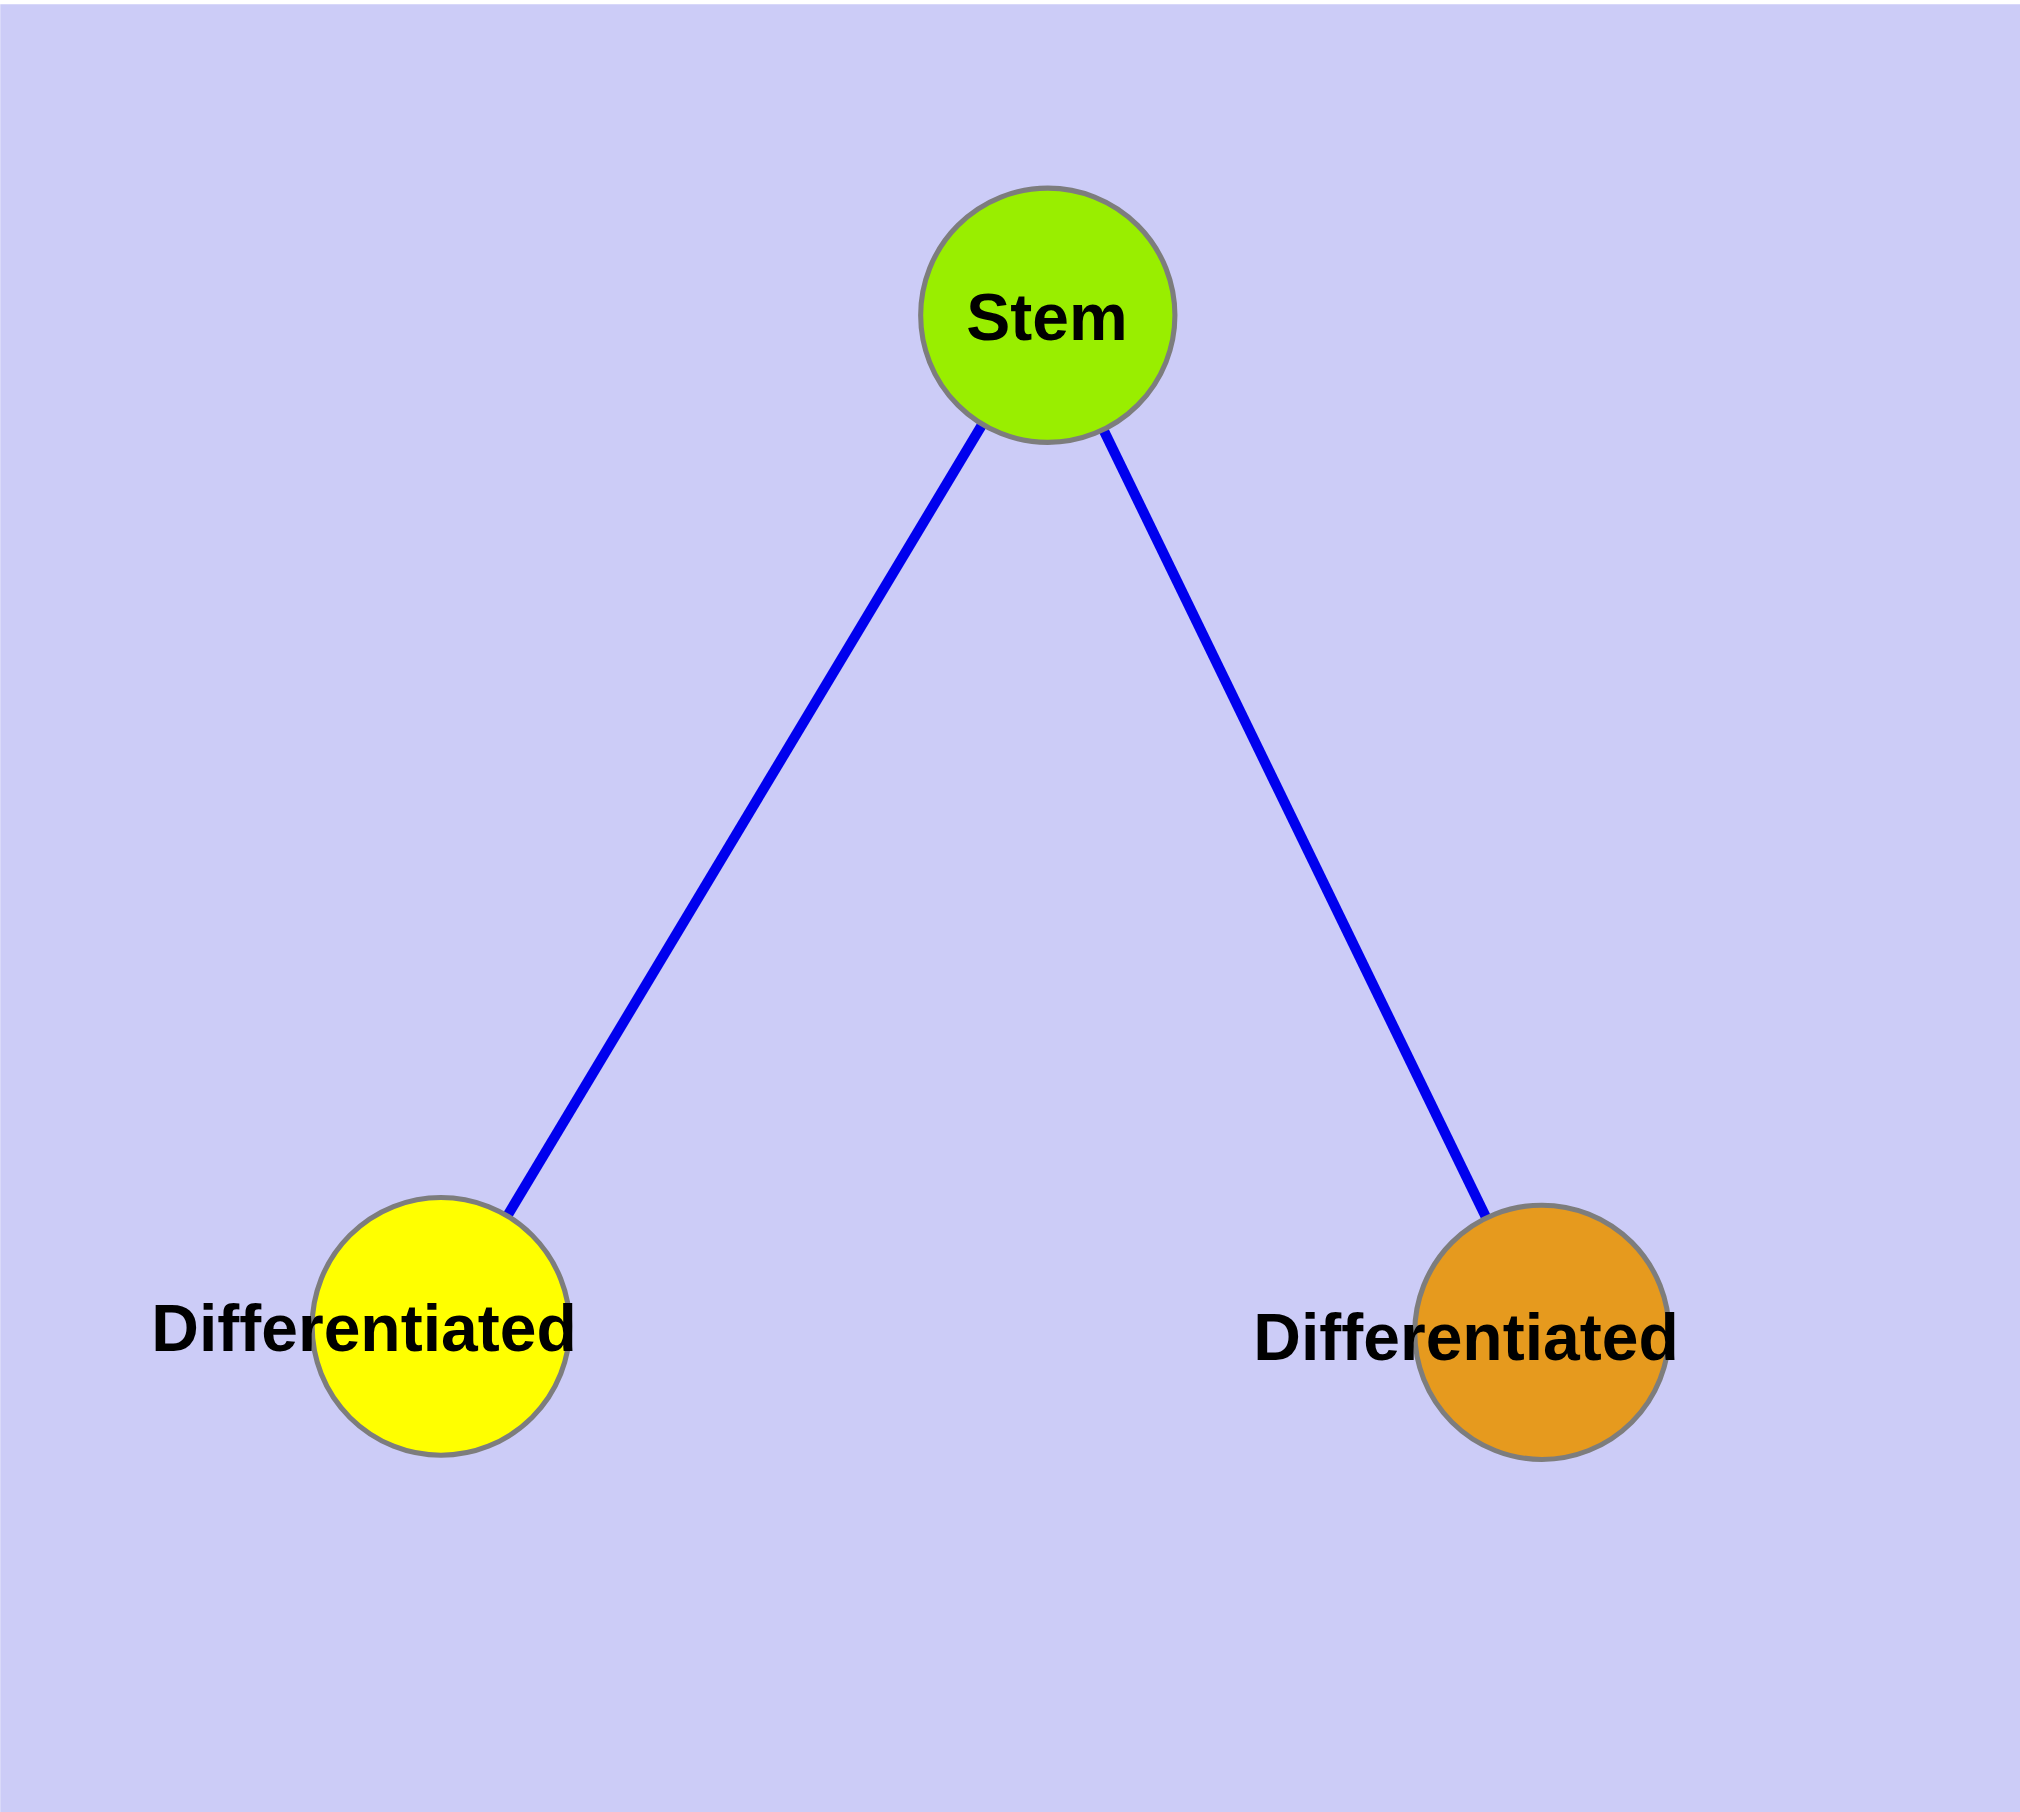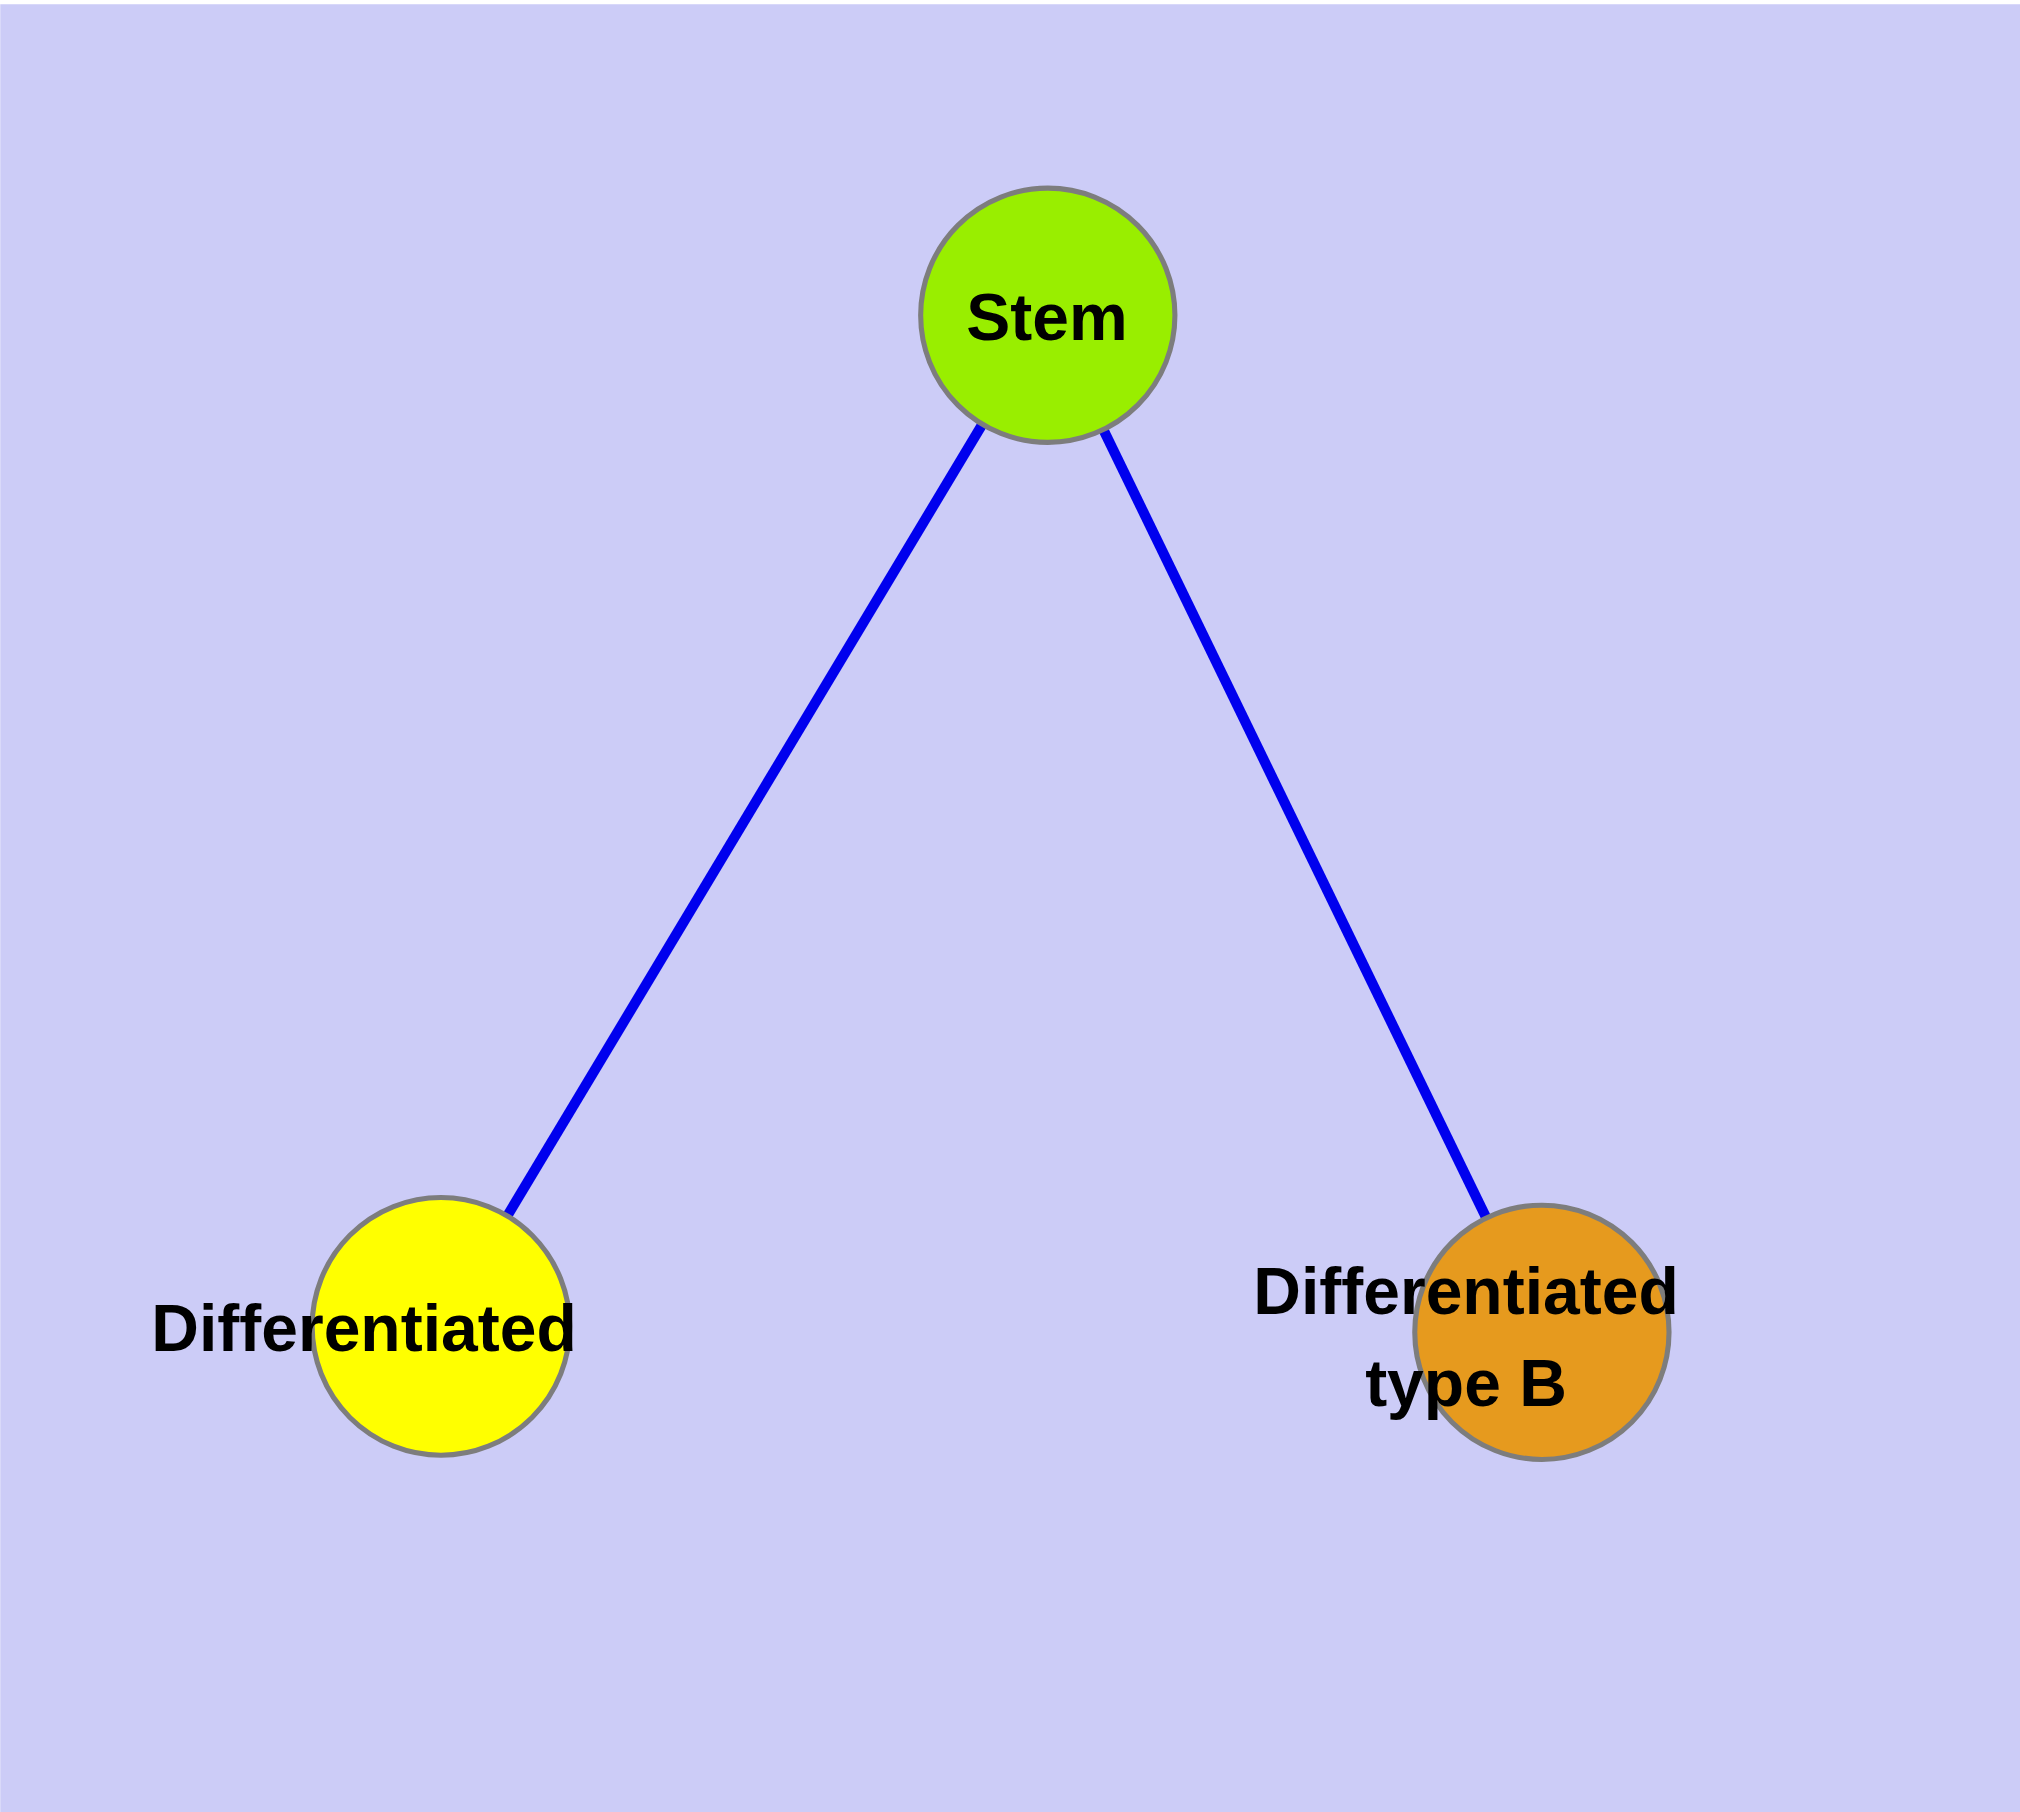--- a/index.html
+++ b/index.html
@@ -67,16 +67,15 @@
   <div class="node-label label-stem">
     <span class="line">Stem</span>
   </div>
 
   <div class="node-label label-type-a">
     <span class="line">Differentiated</span>
   </div>
 
   <div class="node-label label-type-b">
     <span class="line">Differentiated</span>
-    <span class="line">type B</span>
   </div>
 </div>
 
 
 </body></html>

